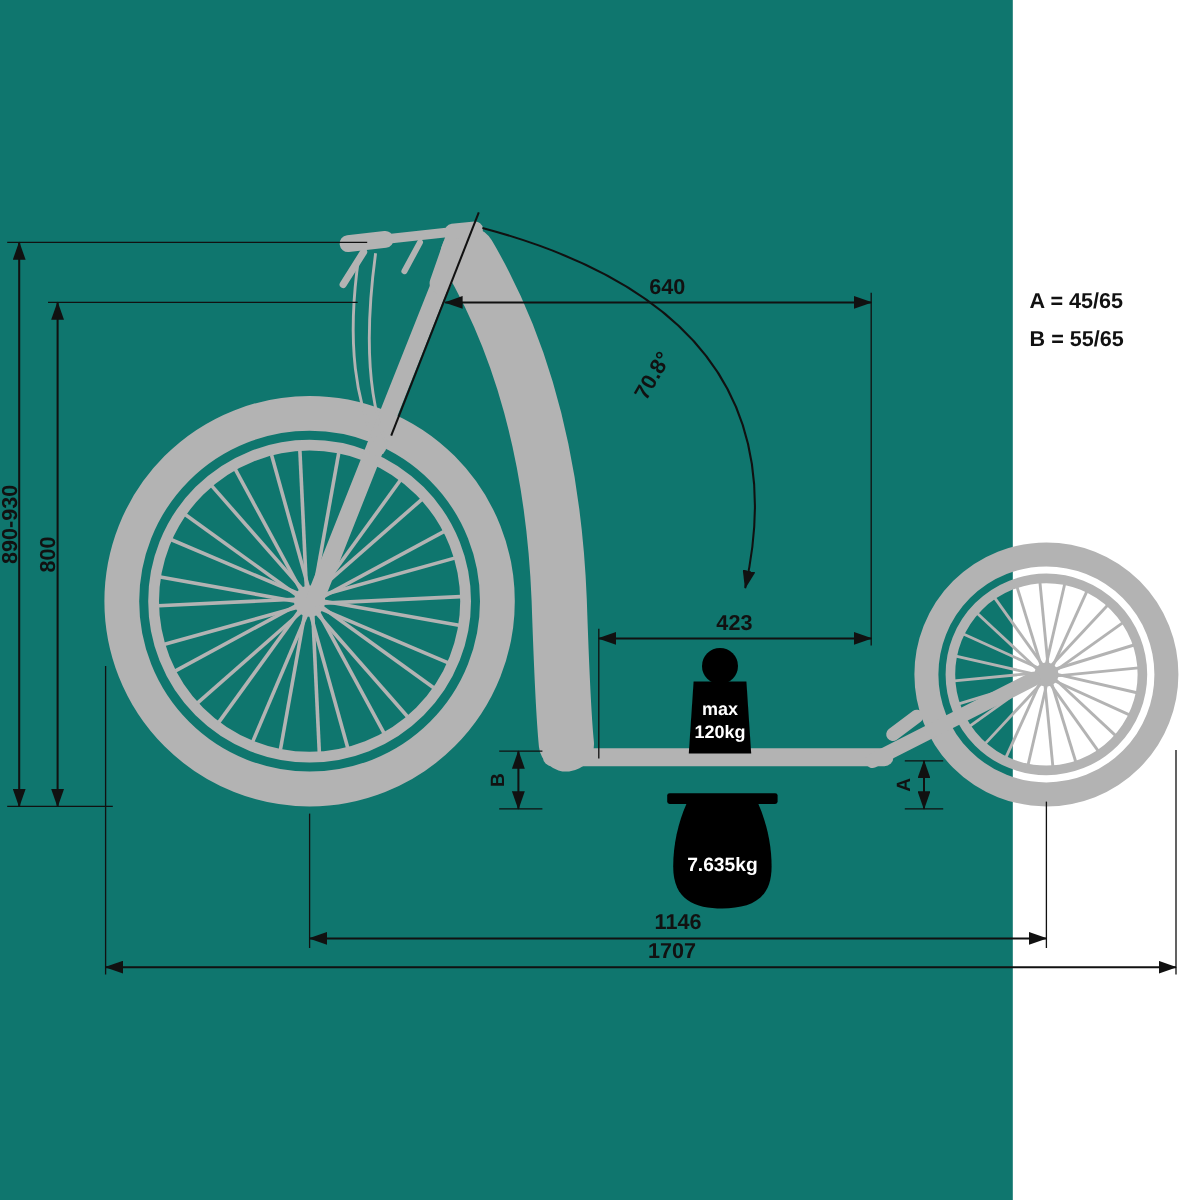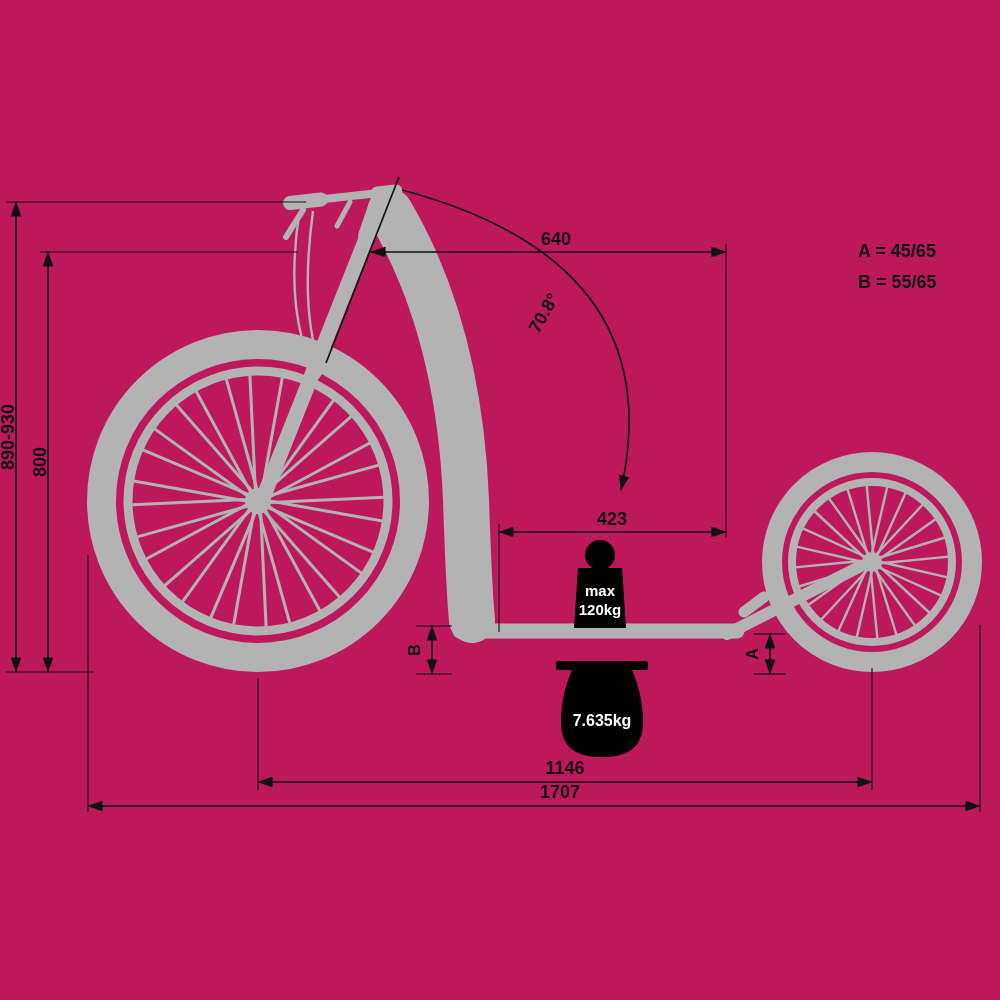--- a/index.html
+++ b/index.html
@@ -1,16 +1,16 @@
 <!DOCTYPE html>
 <html><head>
 <meta charset="utf-8">
 <style>
   html,body{margin:0;padding:0;background:#ffffff;}
-  .stage{width:1000px;height:1000px;position:relative;background:#be185d;}
+  .stage{width:844px;height:1000px;position:relative;background:#0f766e;}
   svg{display:block;}
   
   .sil{stroke:#b3b3b3;fill:none;}
   .sil-fill{fill:#b3b3b3;stroke:none;}
   #front-spokes line{stroke:#b3b3b3;stroke-width:3;}
   #rear-spokes line{stroke:#b3b3b3;stroke-width:2.4;}
   
   .dim-line{stroke:#111111;stroke-width:1.7;fill:none;}
   .ext-line{stroke:#111111;stroke-width:1.1;fill:none;}
   .dim-text{font:bold 18px "Liberation Sans",sans-serif;fill:#111111;}

